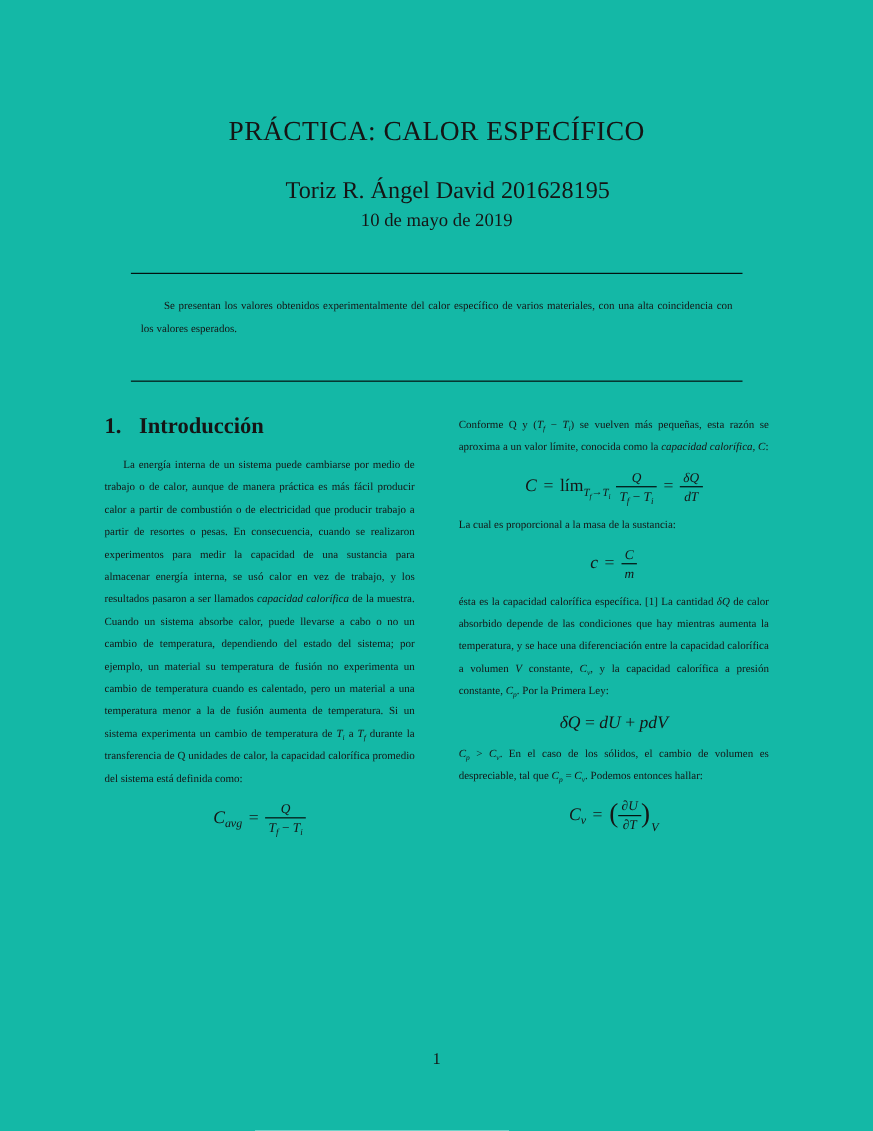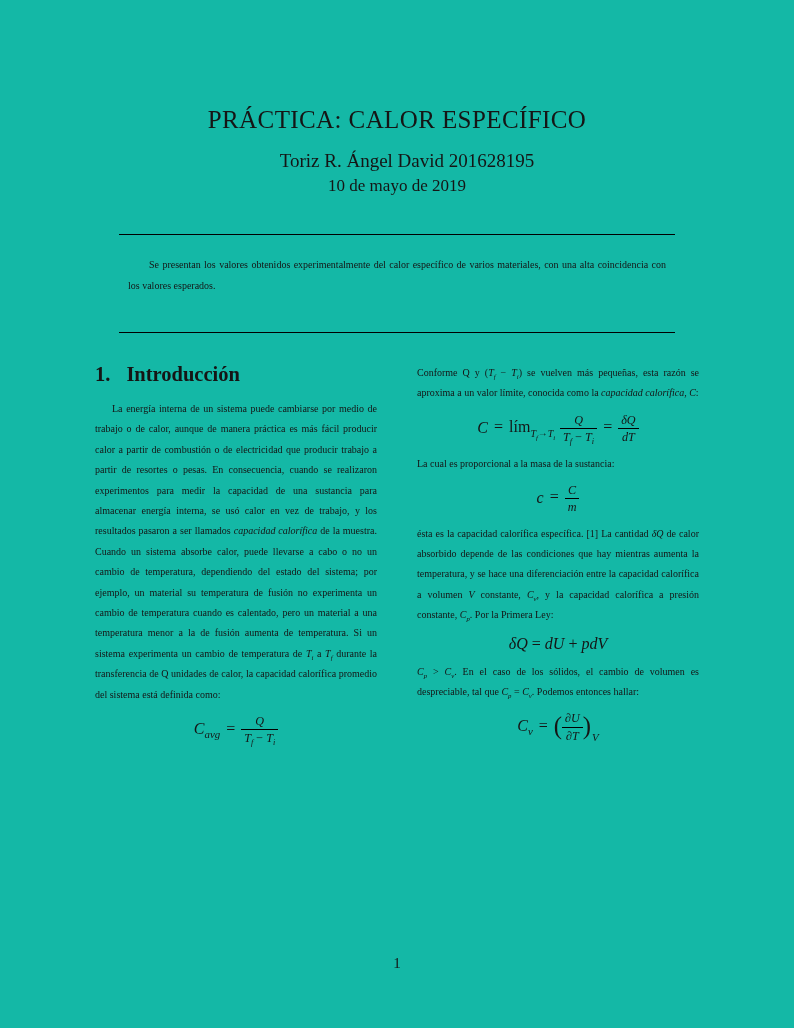--- a/index.html
+++ b/index.html
@@ -7,21 +7,21 @@
   body {
     width: 794px; height: 1028px;
     font-family: "Liberation Serif", "DejaVu Serif", serif;
     color: #151515;
   }
   .page { position: relative; width: 794px; height: 1028px; overflow: hidden; background: #14b8a6; }
 
   
   .titleblock { padding-top: 106px; text-align: center; }
   .paper-title { font-size: 25px; font-weight: 400; margin: 0; letter-spacing: 0.4px; }
-  .paper-author { font-size: 19px; margin-top: 16px; padding-left: 20px; }
+  .paper-author { font-size: 22px; margin-top: 26px; padding-left: 20px; }
   .paper-date { font-size: 17px; margin-top: 4px; }
 
   
   .rule { height: 1px; background: #000; margin-left: 119px; margin-right: 119px; }
   .rule.top { margin-top: 38px; }
   .rule.bottom { margin-top: 36px; }
   .abstract { margin: 20px 128px 0 128px; }
   .abstract-heading { text-align: center; font-weight: 700; font-size: 15px; }
   .abstract-body {
     margin: 8px 0 0 0; font-size: 10px; line-height: 20.5px;

